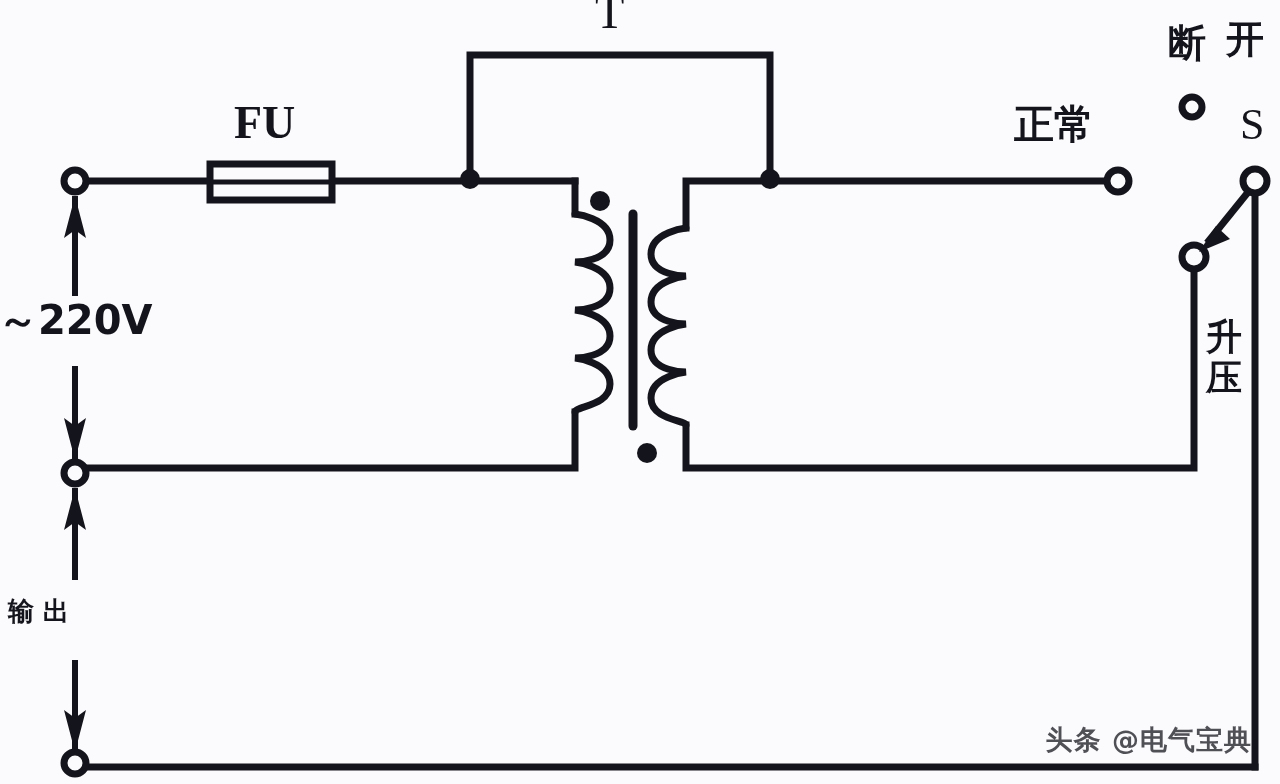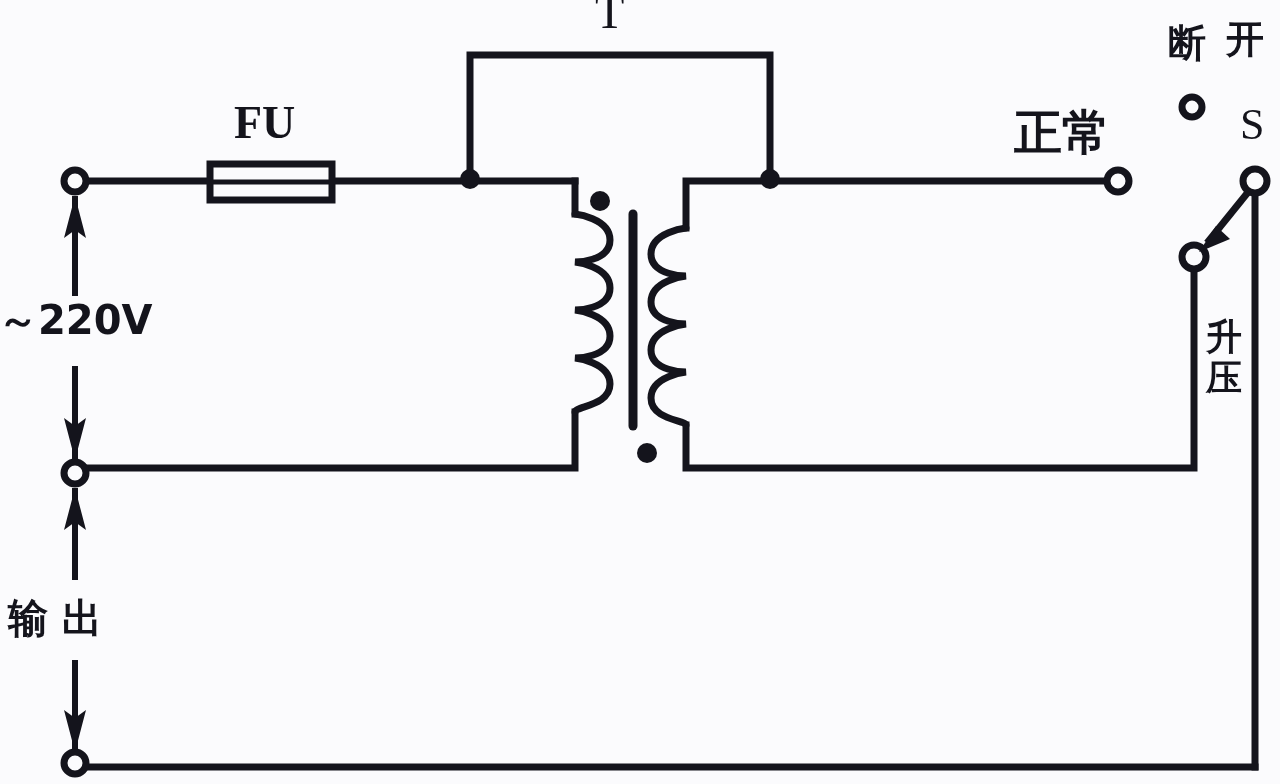--- a/index.html
+++ b/index.html
@@ -152,26 +152,27 @@
     </g>
 
   </svg>
 
   <div class="lbl lbl-latin" style="left:595px; top:-12px; font-size:48px;">T</div>
 
   <div class="lbl lbl-latin" style="left:234px; top:100px; font-size:46px;font-weight:bold;">FU</div>
 
   <div class="lbl lbl-cjk" style="left:-2px; top:300px; font-size:40px;">～220V</div>
 
-  <div class="lbl lbl-cjk" style="left:8px; top:598px; font-size:40px;">输 出</div>
+  <div class="lbl lbl-cjk" style="left:8px; top:598px; font-size:26px;">输 出</div>
 
-  <div class="lbl lbl-cjk" style="left:1014px; top:108px; font-size:48px;">正常</div>
+  <div class="lbl lbl-cjk" style="left:1014px; top:108px; font-size:40px;font-family:Liberation Mono, monospace;">正常</div>
 
   <div class="lbl lbl-cjk" style="left:1168px; top:24px; font-size:38px;">断</div>
 
   <div class="lbl lbl-cjk" style="left:1226px; top:20px; font-size:38px;">开</div>
 
   <div class="lbl lbl-latin" style="left:1240px; top:103px; font-size:44px;">S</div>
 
   <div class="lbl lbl-cjk vert" style="left:1206px; top:288px; font-size:36px;">升 压</div>
 
+  <div id="watermark">头条 @电气宝典</div>
 
 </div>
 
 </body></html>

